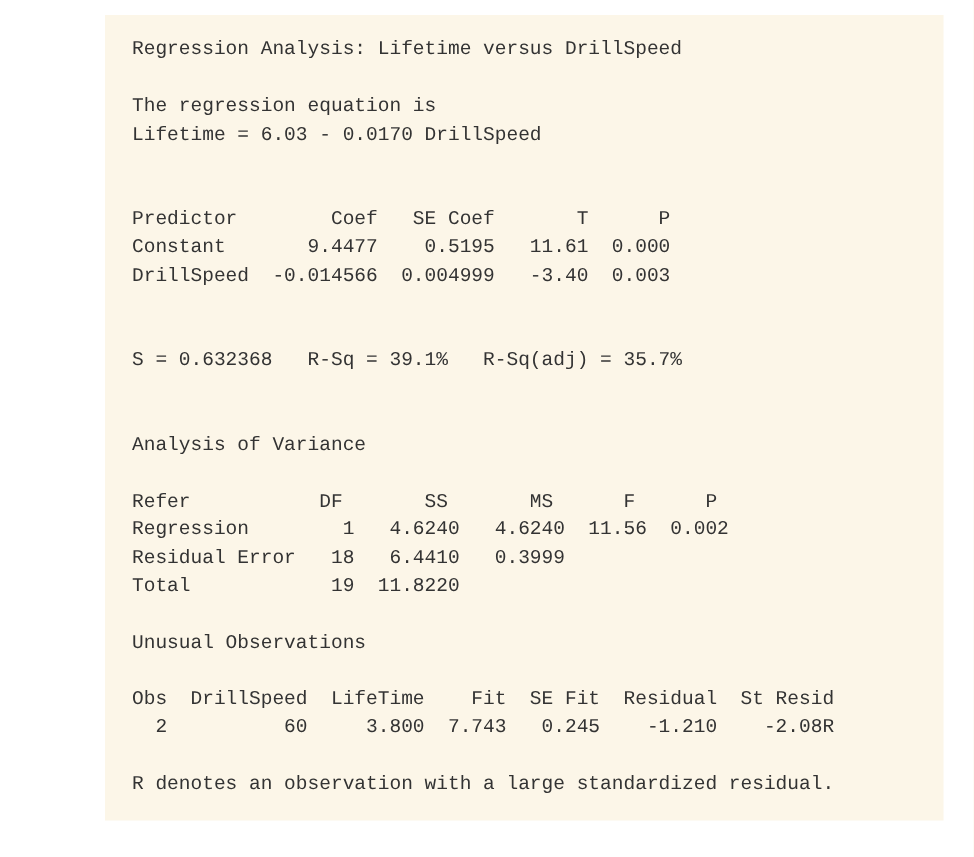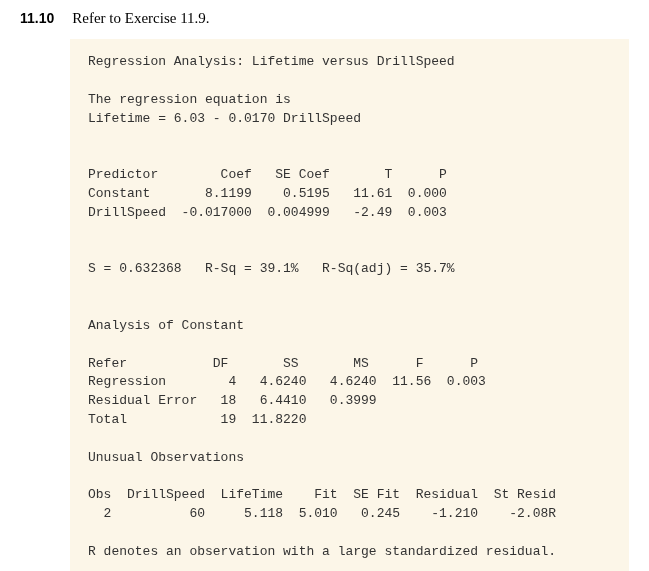--- a/index.html
+++ b/index.html
@@ -38,46 +38,42 @@
     line-height: 1.45;
     color: #333;
     white-space: pre;
   }
 </style>
 </head>
 <body>
 
 <div class="page">
 
-  <div class="exercise-header">
-    <span class="exercise-num">11.10</span>
-    <span class="exercise-ref">Refer to Exercise 11.9.</span>
-  </div>
 
   <div class="output-box"><span>Regression Analysis: Lifetime versus DrillSpeed</span>
 
 <span>The regression equation is</span>
 <span>Lifetime = 6.03 - 0.0170 DrillSpeed</span>
 
 
 <span>Predictor        Coef   SE Coef       T      P</span>
-<span>Constant       8.1199    0.5195   11.61  0.000</span>
-<span>DrillSpeed  -0.017000  0.004999   -2.49  0.003</span>
+<span>Constant       9.4477    0.5195   11.61  0.000</span>
+<span>DrillSpeed  -0.014566  0.004999   -3.40  0.003</span>
 
 
 <span>S = 0.632368   R-Sq = 39.1%   R-Sq(adj) = 35.7%</span>
 
 
-<span>Analysis of Constant</span>
+<span>Analysis of Variance</span>
 
 <span>Refer           DF       SS       MS      F      P</span>
-<span>Regression        4   4.6240   4.6240  11.56  0.003</span>
+<span>Regression        1   4.6240   4.6240  11.56  0.002</span>
 <span>Residual Error   18   6.4410   0.3999</span>
 <span>Total            19  11.8220</span>
 
 <span>Unusual Observations</span>
 
 <span>Obs  DrillSpeed  LifeTime    Fit  SE Fit  Residual  St Resid</span>
-<span>  2          60     5.118  5.010   0.245    -1.210    -2.08R</span>
+<span>  2          60     3.800  7.743   0.245    -1.210    -2.08R</span>
 
 <span>R denotes an observation with a large standardized residual.</span></div>
 
 </div>
 
 </body></html>

